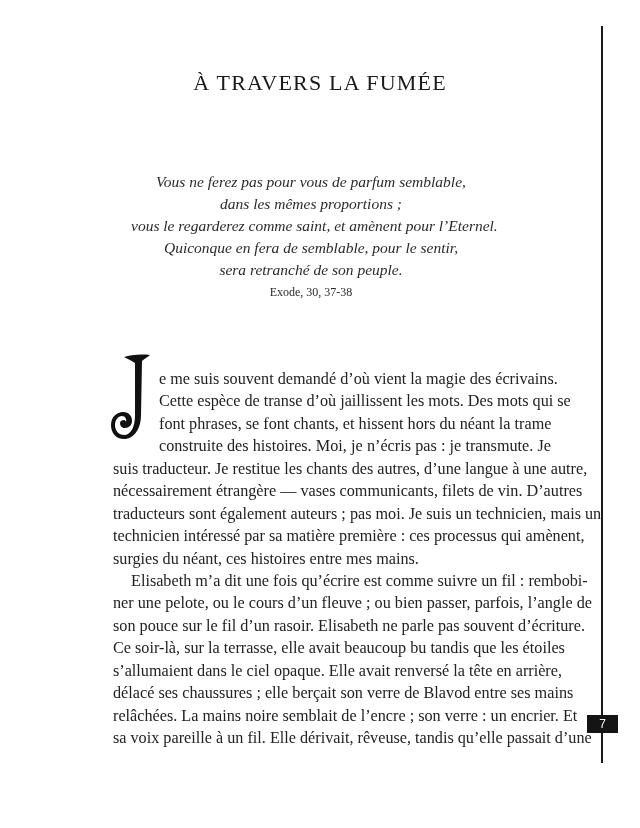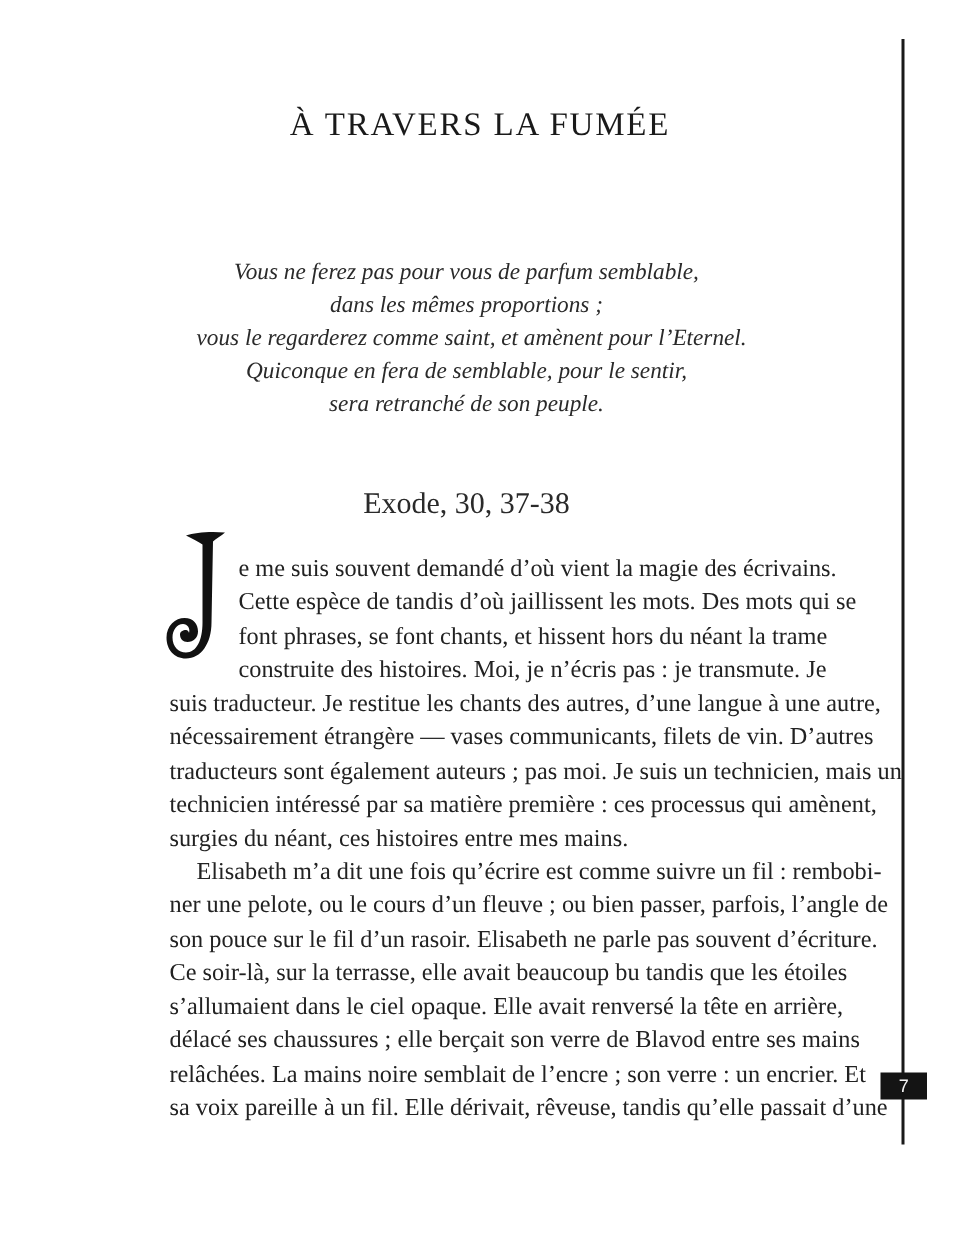--- a/index.html
+++ b/index.html
@@ -42,23 +42,22 @@
     font-size: 15.5px;
     line-height: 22px;
     color: #2a2a2a;
   }
   .epigraph .line {
     display: block;
     white-space: nowrap;
   }
   .epigraph .source {
     font-style: normal;
-    font-size: 20px;
+    font-size: 12px;
     color: #2a2a2a;
-    margin-top: 44px;
   }
   .body-text {
     position: absolute;
     left: 113px;
     top: 368px;
     width: 438px;
     font-size: 16.2px;
     line-height: 22.45px;
     color: #222;
   }
@@ -130,21 +129,21 @@
   </div>
 
   <div class="drop-cap">
     <svg viewBox="0 0 46 90" xmlns="http://www.w3.org/2000/svg">
       <path d="M14 4 C20 2 30 1 40 2 C38 4 34 6 32 8 L31 62 C31 76 24 86 14 86 C6 86 1 80 1 72 C1 64 7 59 13 59 C19 59 22 63 22 68 C22 72 19 75 15 75 C12 75 10 73 10 70 C10 68 12 67 14 67 C15 67 16 68 16 69 C17 66 15 63 12 63 C8 63 5 67 5 72 C5 78 9 82 14 82 C21 82 25 74 25 62 L25 10 C22 8 18 6 14 4 Z" fill="#111"></path>
     </svg>
   </div>
 
   <div class="body-text">
     <span class="ln indent-drop">e me suis souvent demandé d’où vient la magie des écrivains.</span>
-    <span class="ln indent-drop">Cette espèce de tandis d’où jaillissent les mots. Des mots qui se</span>
+    <span class="ln indent-drop">Cette espèce de transe d’où jaillissent les mots. Des mots qui se</span>
     <span class="ln indent-drop">font phrases, se font chants, et hissent hors du néant la trame</span>
     <span class="ln indent-drop">construite des histoires. Moi, je n’écris pas : je transmute. Je</span>
     <span class="ln">suis traducteur. Je restitue les chants des autres, d’une langue à une autre,</span>
     <span class="ln">nécessairement étrangère — vases communicants, filets de vin. D’autres</span>
     <span class="ln">traducteurs sont également auteurs ; pas moi. Je suis un technicien, mais un</span>
     <span class="ln">technicien intéressé par sa matière première : ces processus qui amènent,</span>
     <span class="ln last">surgies du néant, ces histoires entre mes mains.</span>
     <span class="ln para-indent">Elisabeth m’a dit une fois qu’écrire est comme suivre un fil : rembobi-</span>
     <span class="ln">ner une pelote, ou le cours d’un fleuve ; ou bien passer, parfois, l’angle de</span>
     <span class="ln">son pouce sur le fil d’un rasoir. Elisabeth ne parle pas souvent d’écriture.</span>

